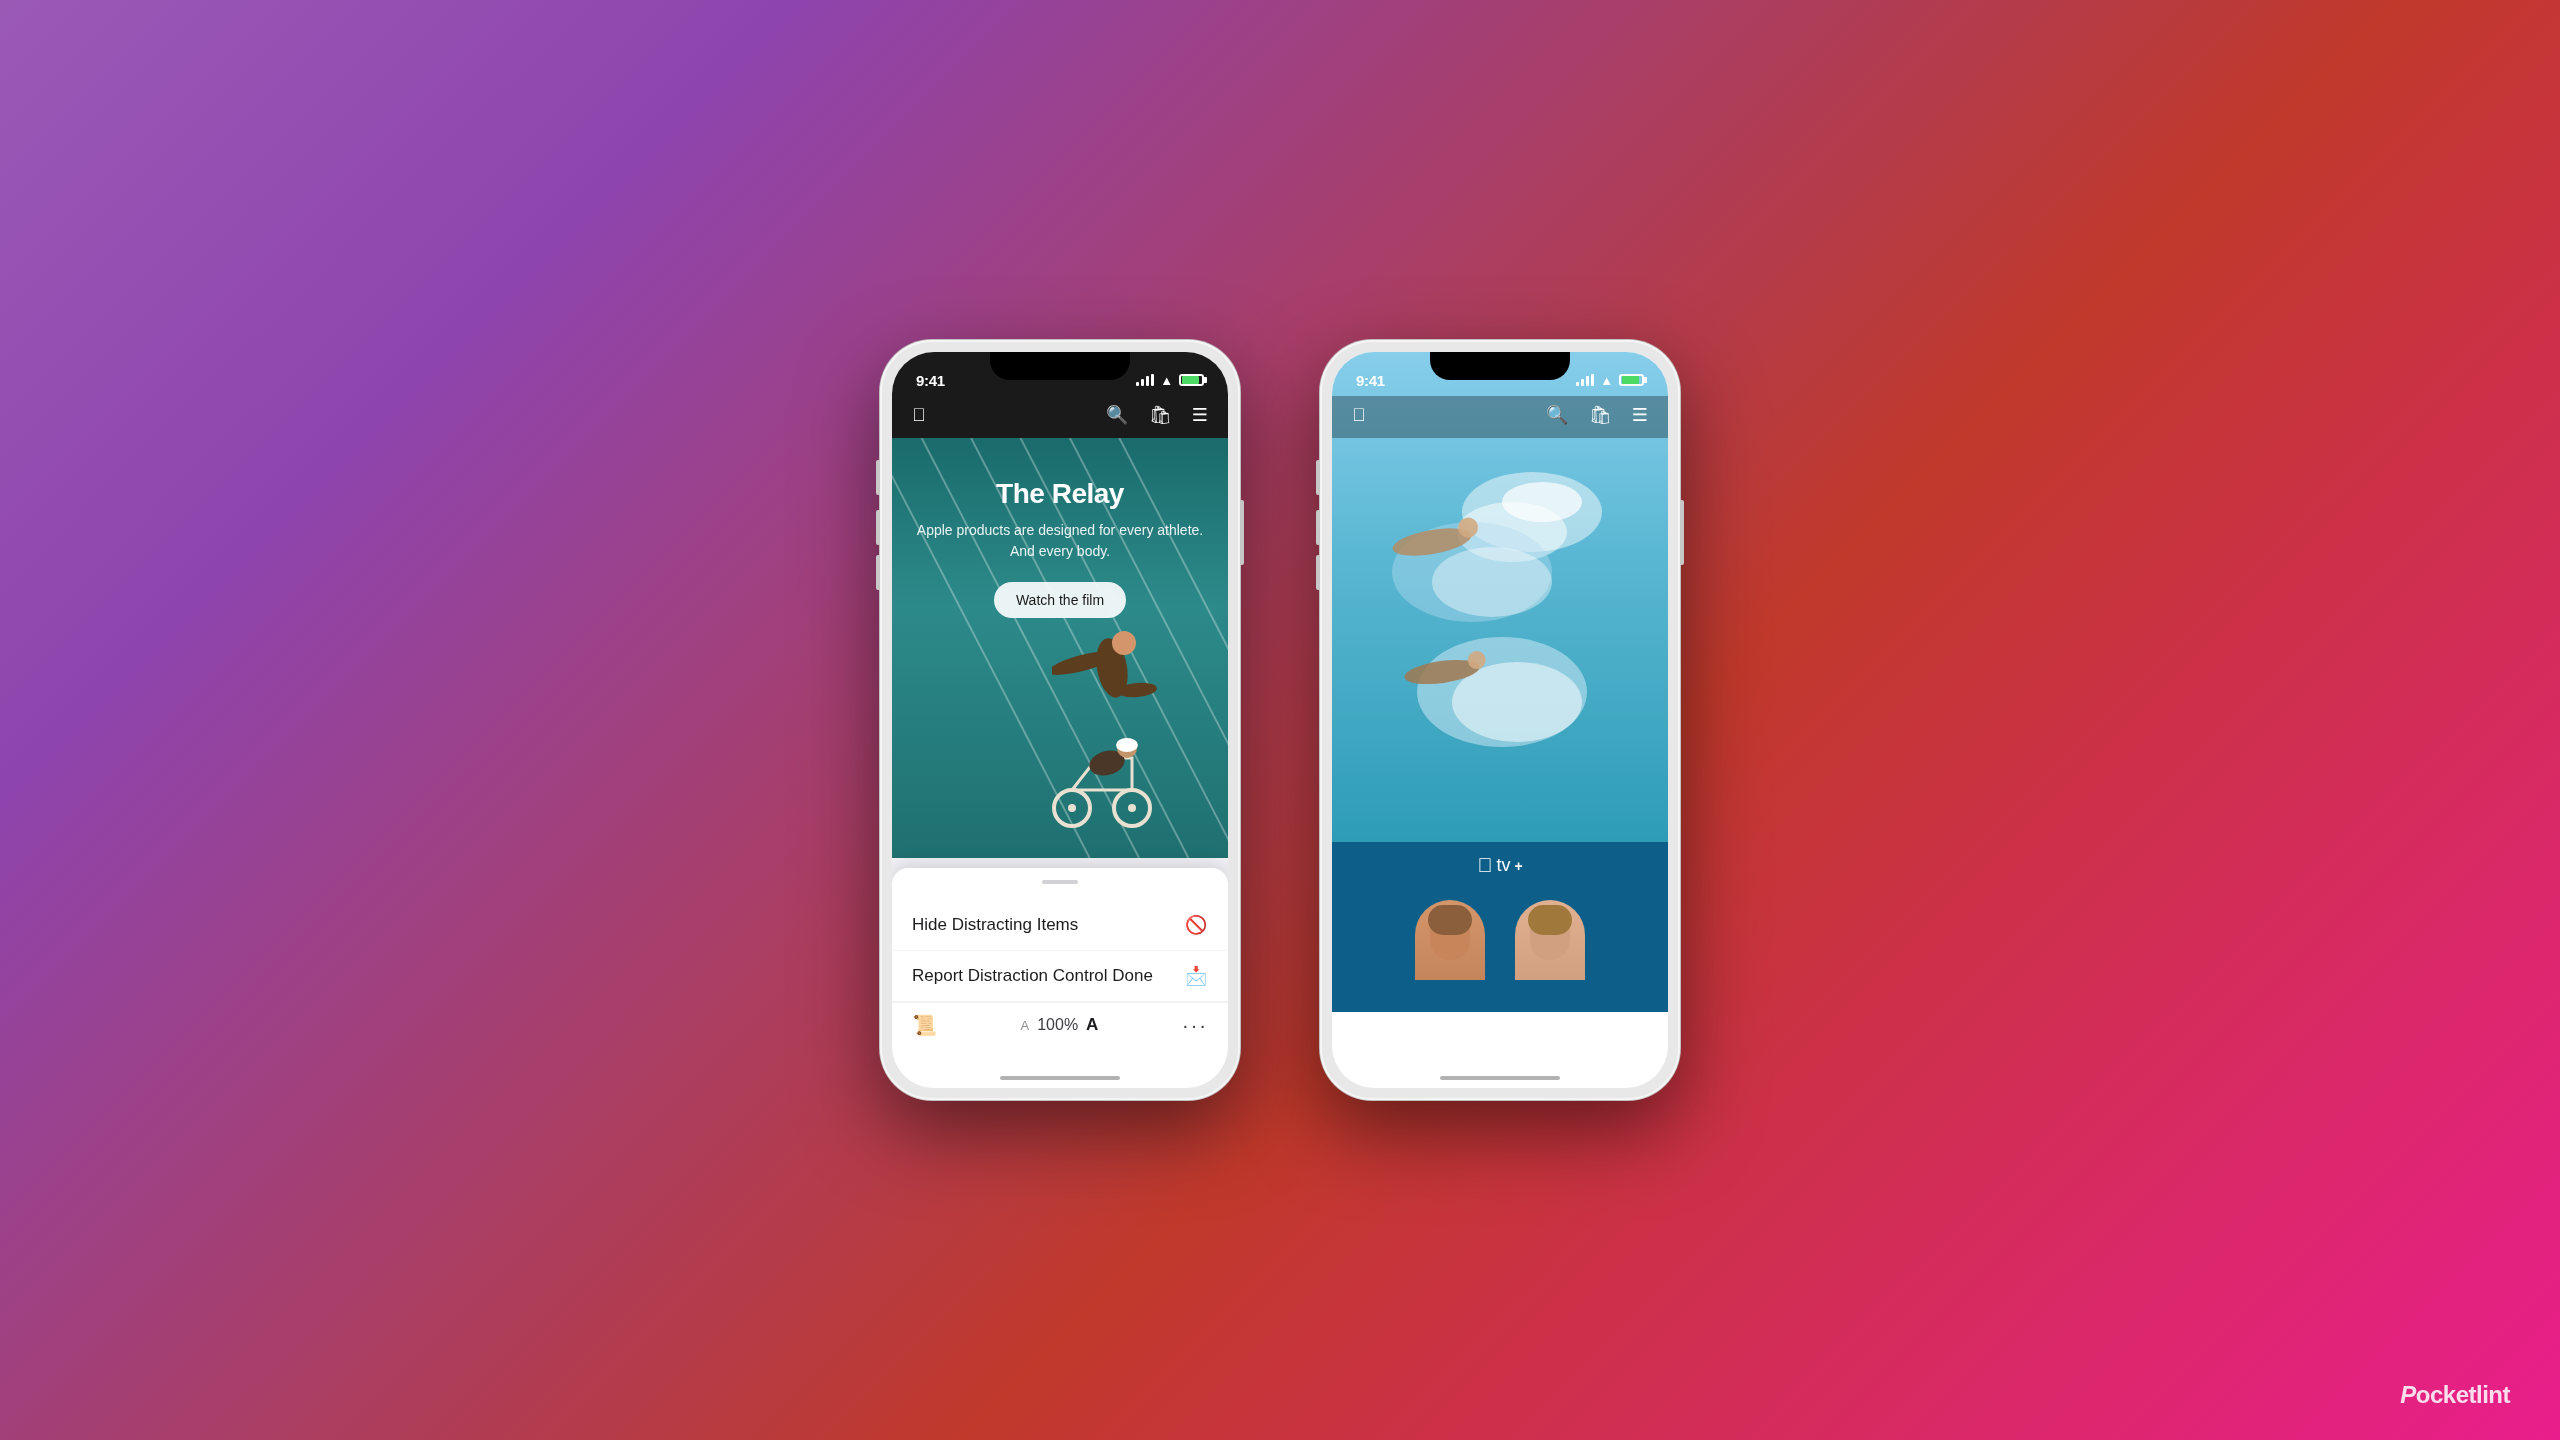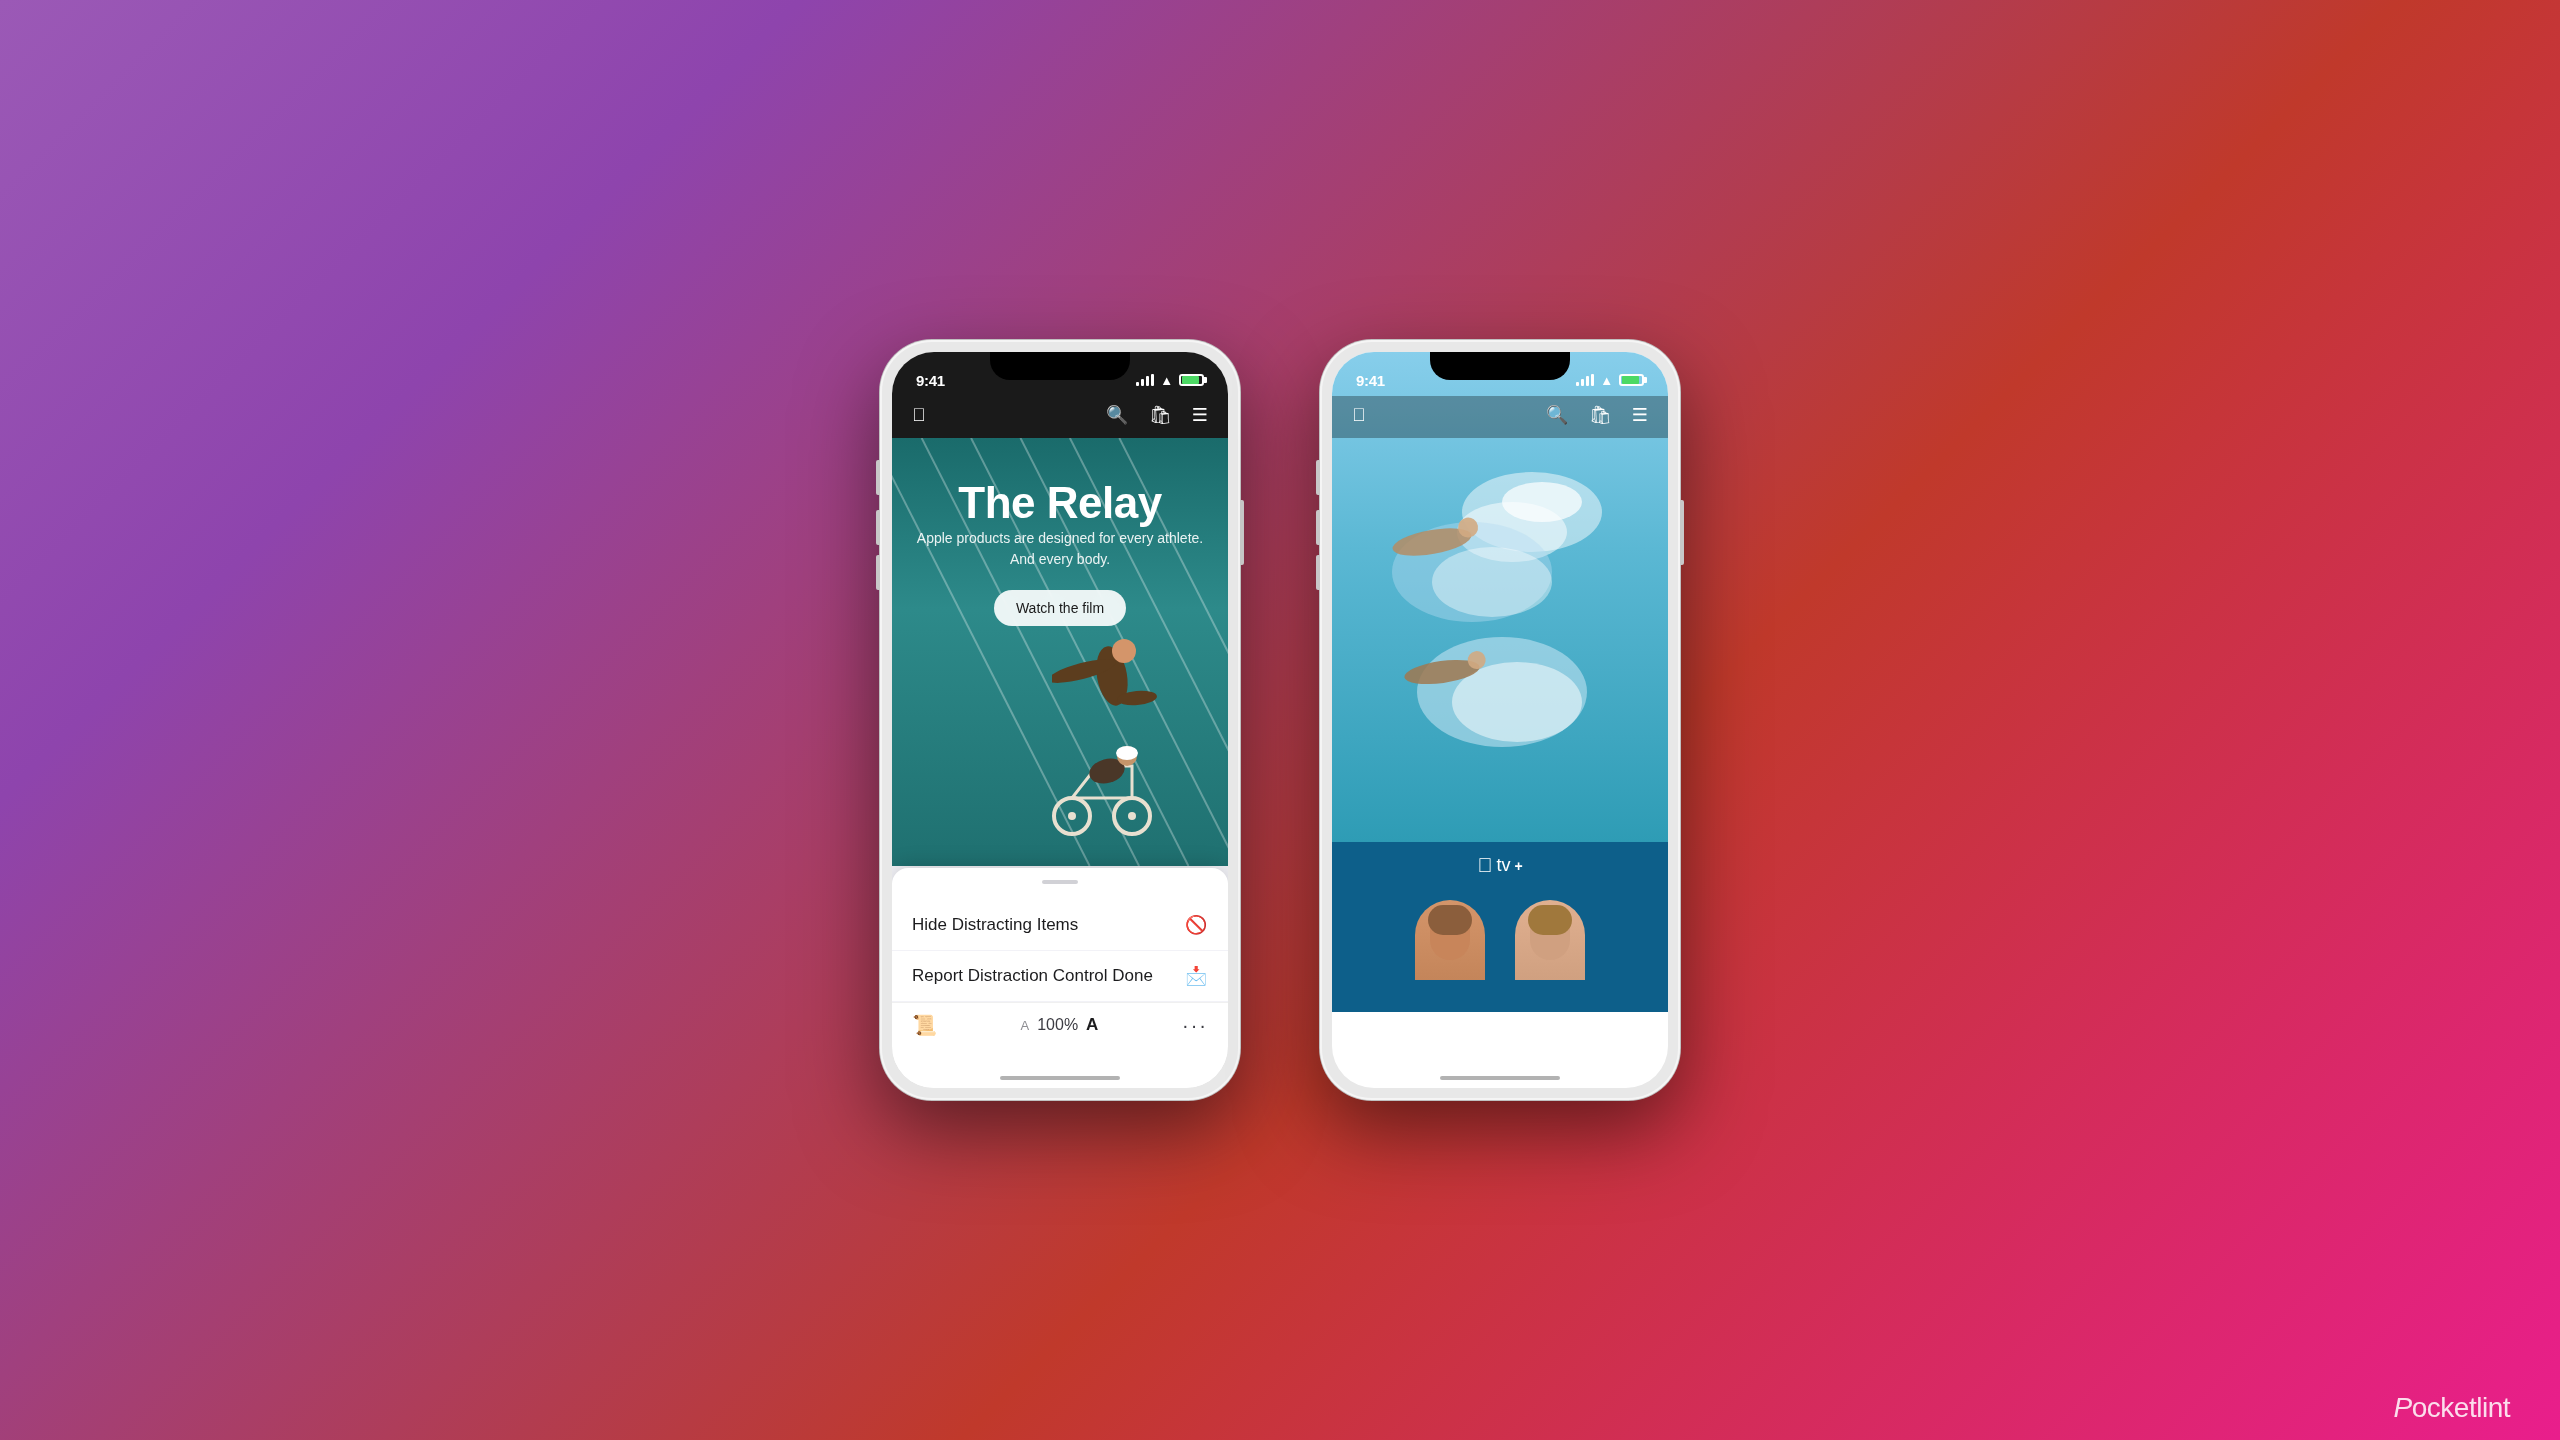--- a/index.html
+++ b/index.html
@@ -199,25 +199,25 @@
     .hero {
       background: linear-gradient(180deg, #1a6b6b 0%, #2d8a8a 40%, #1f7070 100%);
       padding: 40px 20px 20px;
       text-align: center;
       position: relative;
       min-height: 400px;
       overflow: hidden;
     }
 
     .hero-title {
-      font-size: 44px;
+      font-size: 28px;
       font-weight: 700;
       color: #fff;
       letter-spacing: -0.5px;
-      margin-bottom: 0;
+      margin-bottom: 10px;
     }
 
     .hero-subtitle {
       font-size: 14px;
       color: rgba(255,255,255,0.9);
       line-height: 1.5;
       margin-bottom: 20px;
     }
 
     .watch-btn {
@@ -427,25 +427,25 @@
       transform: translateX(-50%);
       width: 120px;
       height: 4px;
       background: rgba(0,0,0,0.3);
       border-radius: 2px;
     }
 
     
     .watermark {
       position: absolute;
-      bottom: 16px;
+      bottom: 31px;
       right: 50px;
       color: rgba(255,255,255,0.85);
-      font-size: 28px;
-      font-weight: 400;
+      font-size: 24px;
+      font-weight: 700;
       letter-spacing: -0.5px;
     }
 
     
     .hero-athletes {
       position: relative;
       height: 220px;
       margin-top: 0;
     }
   </style>

